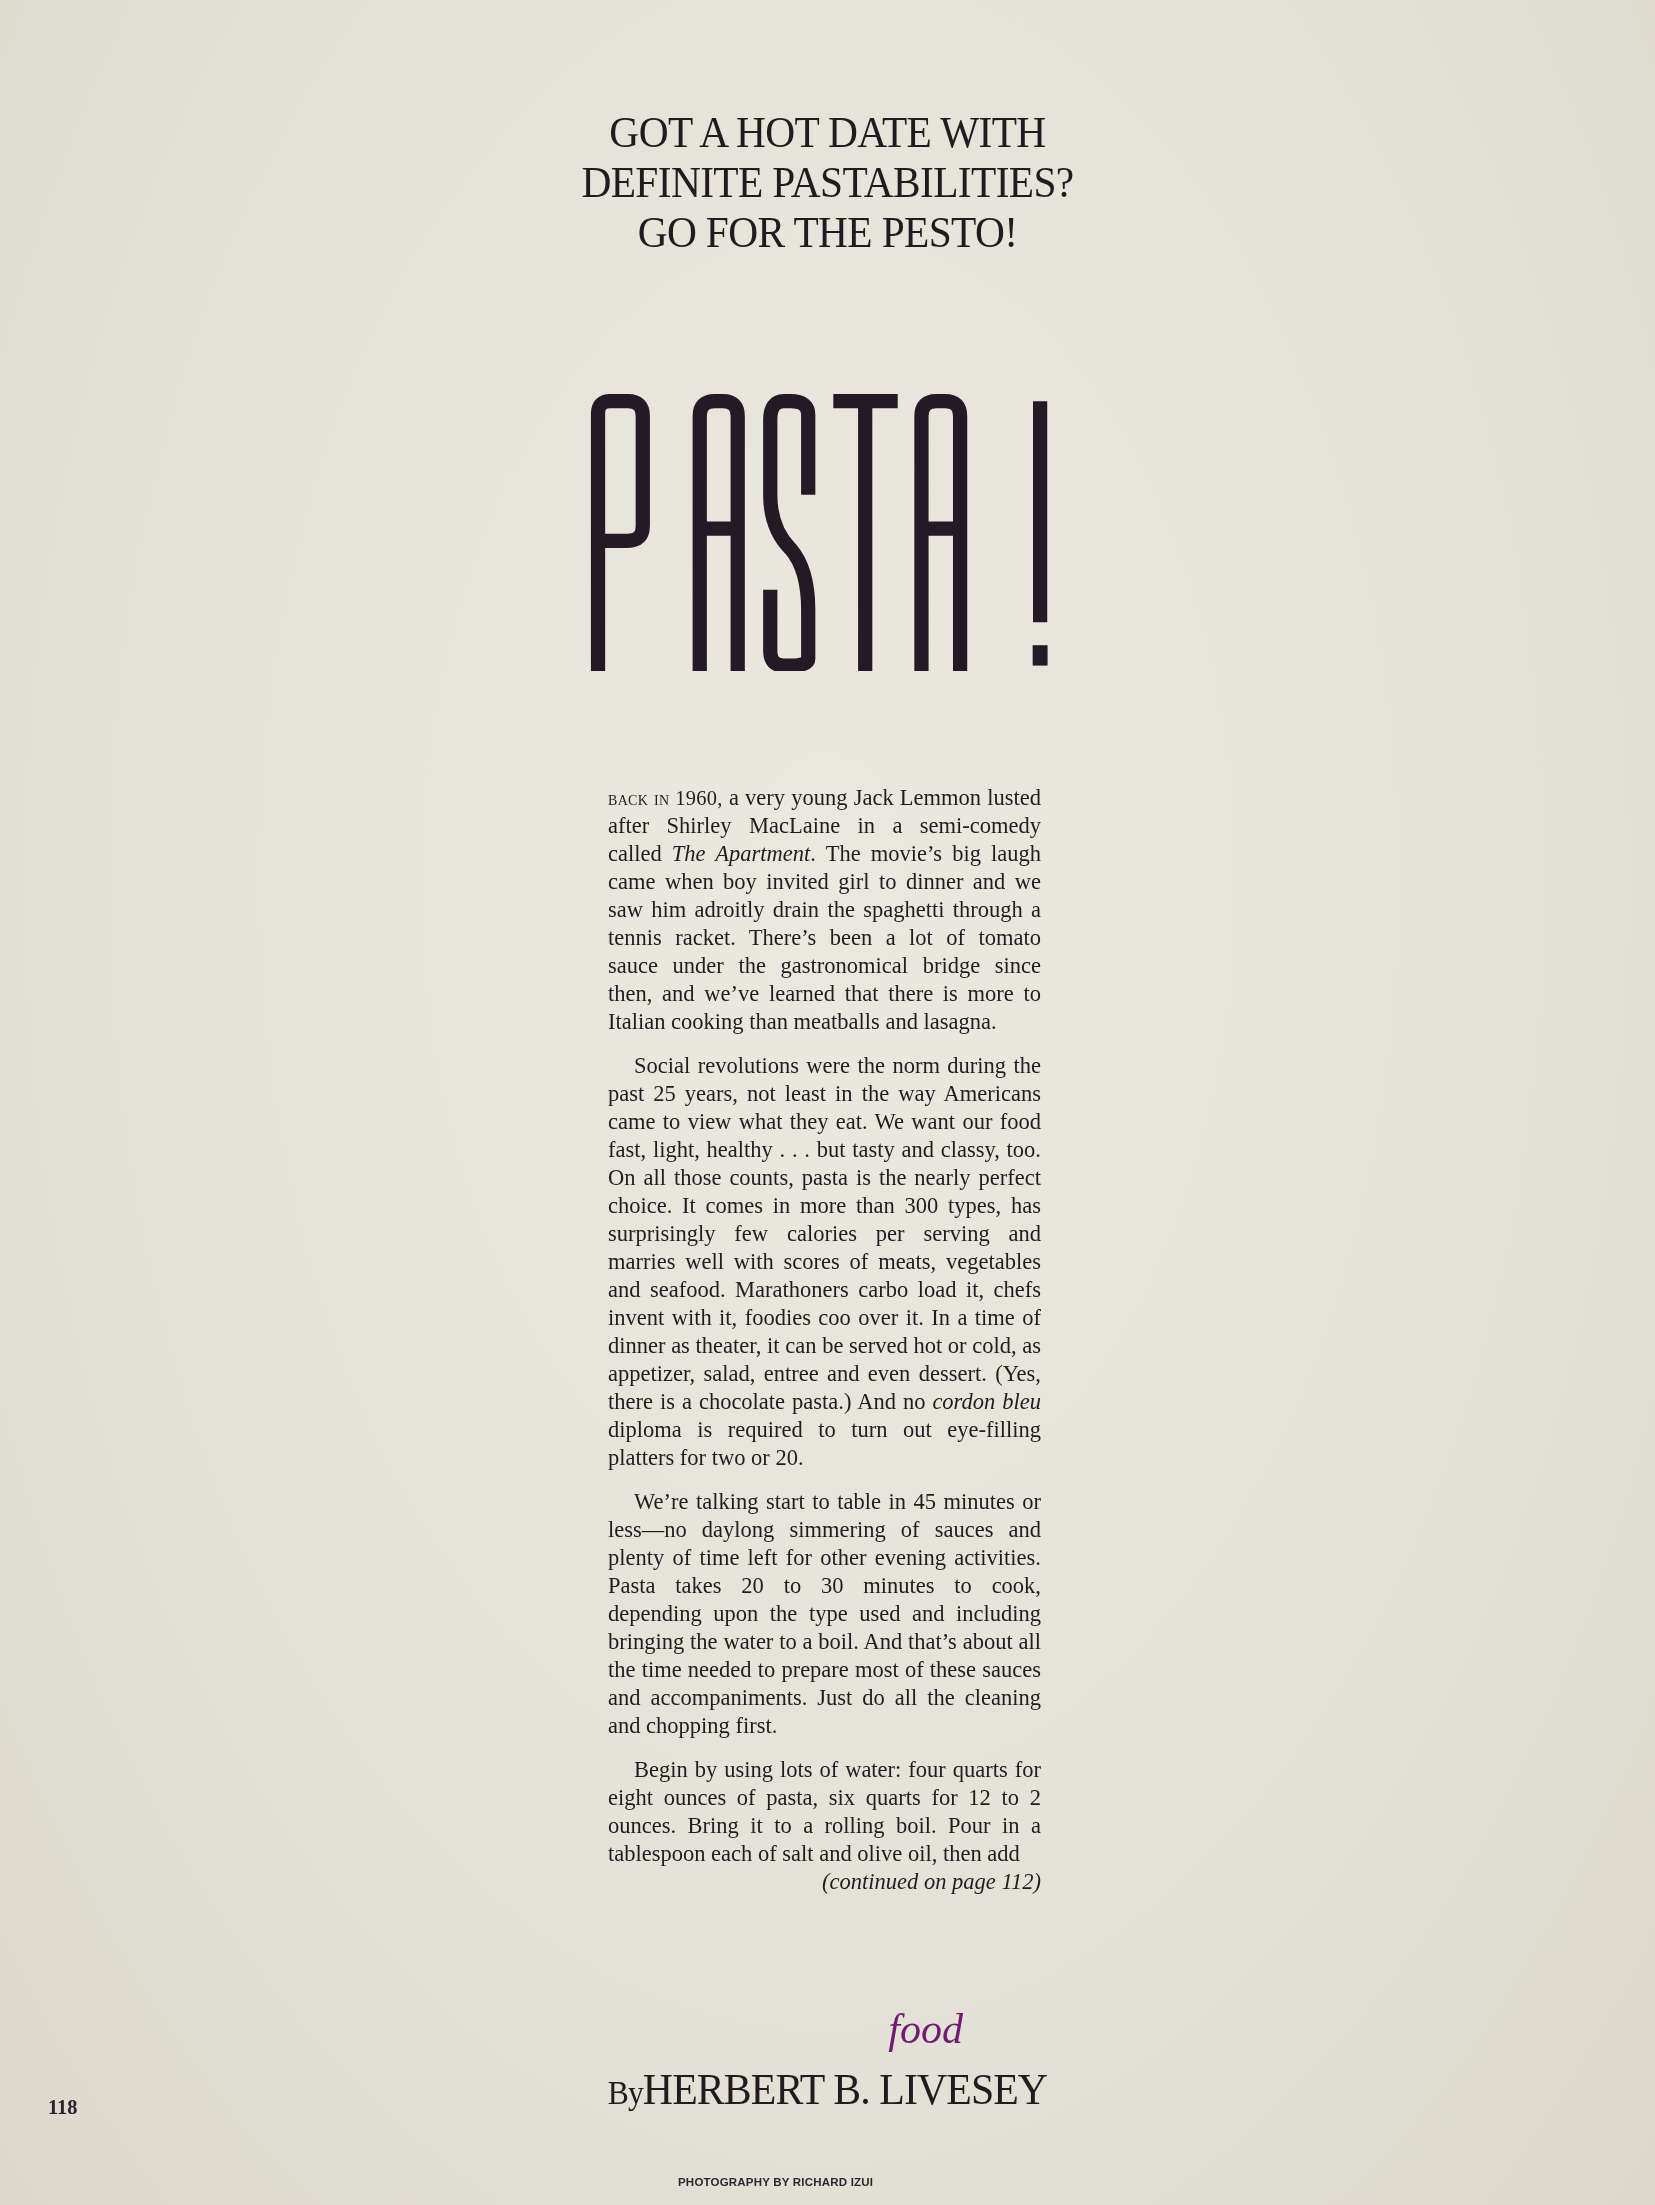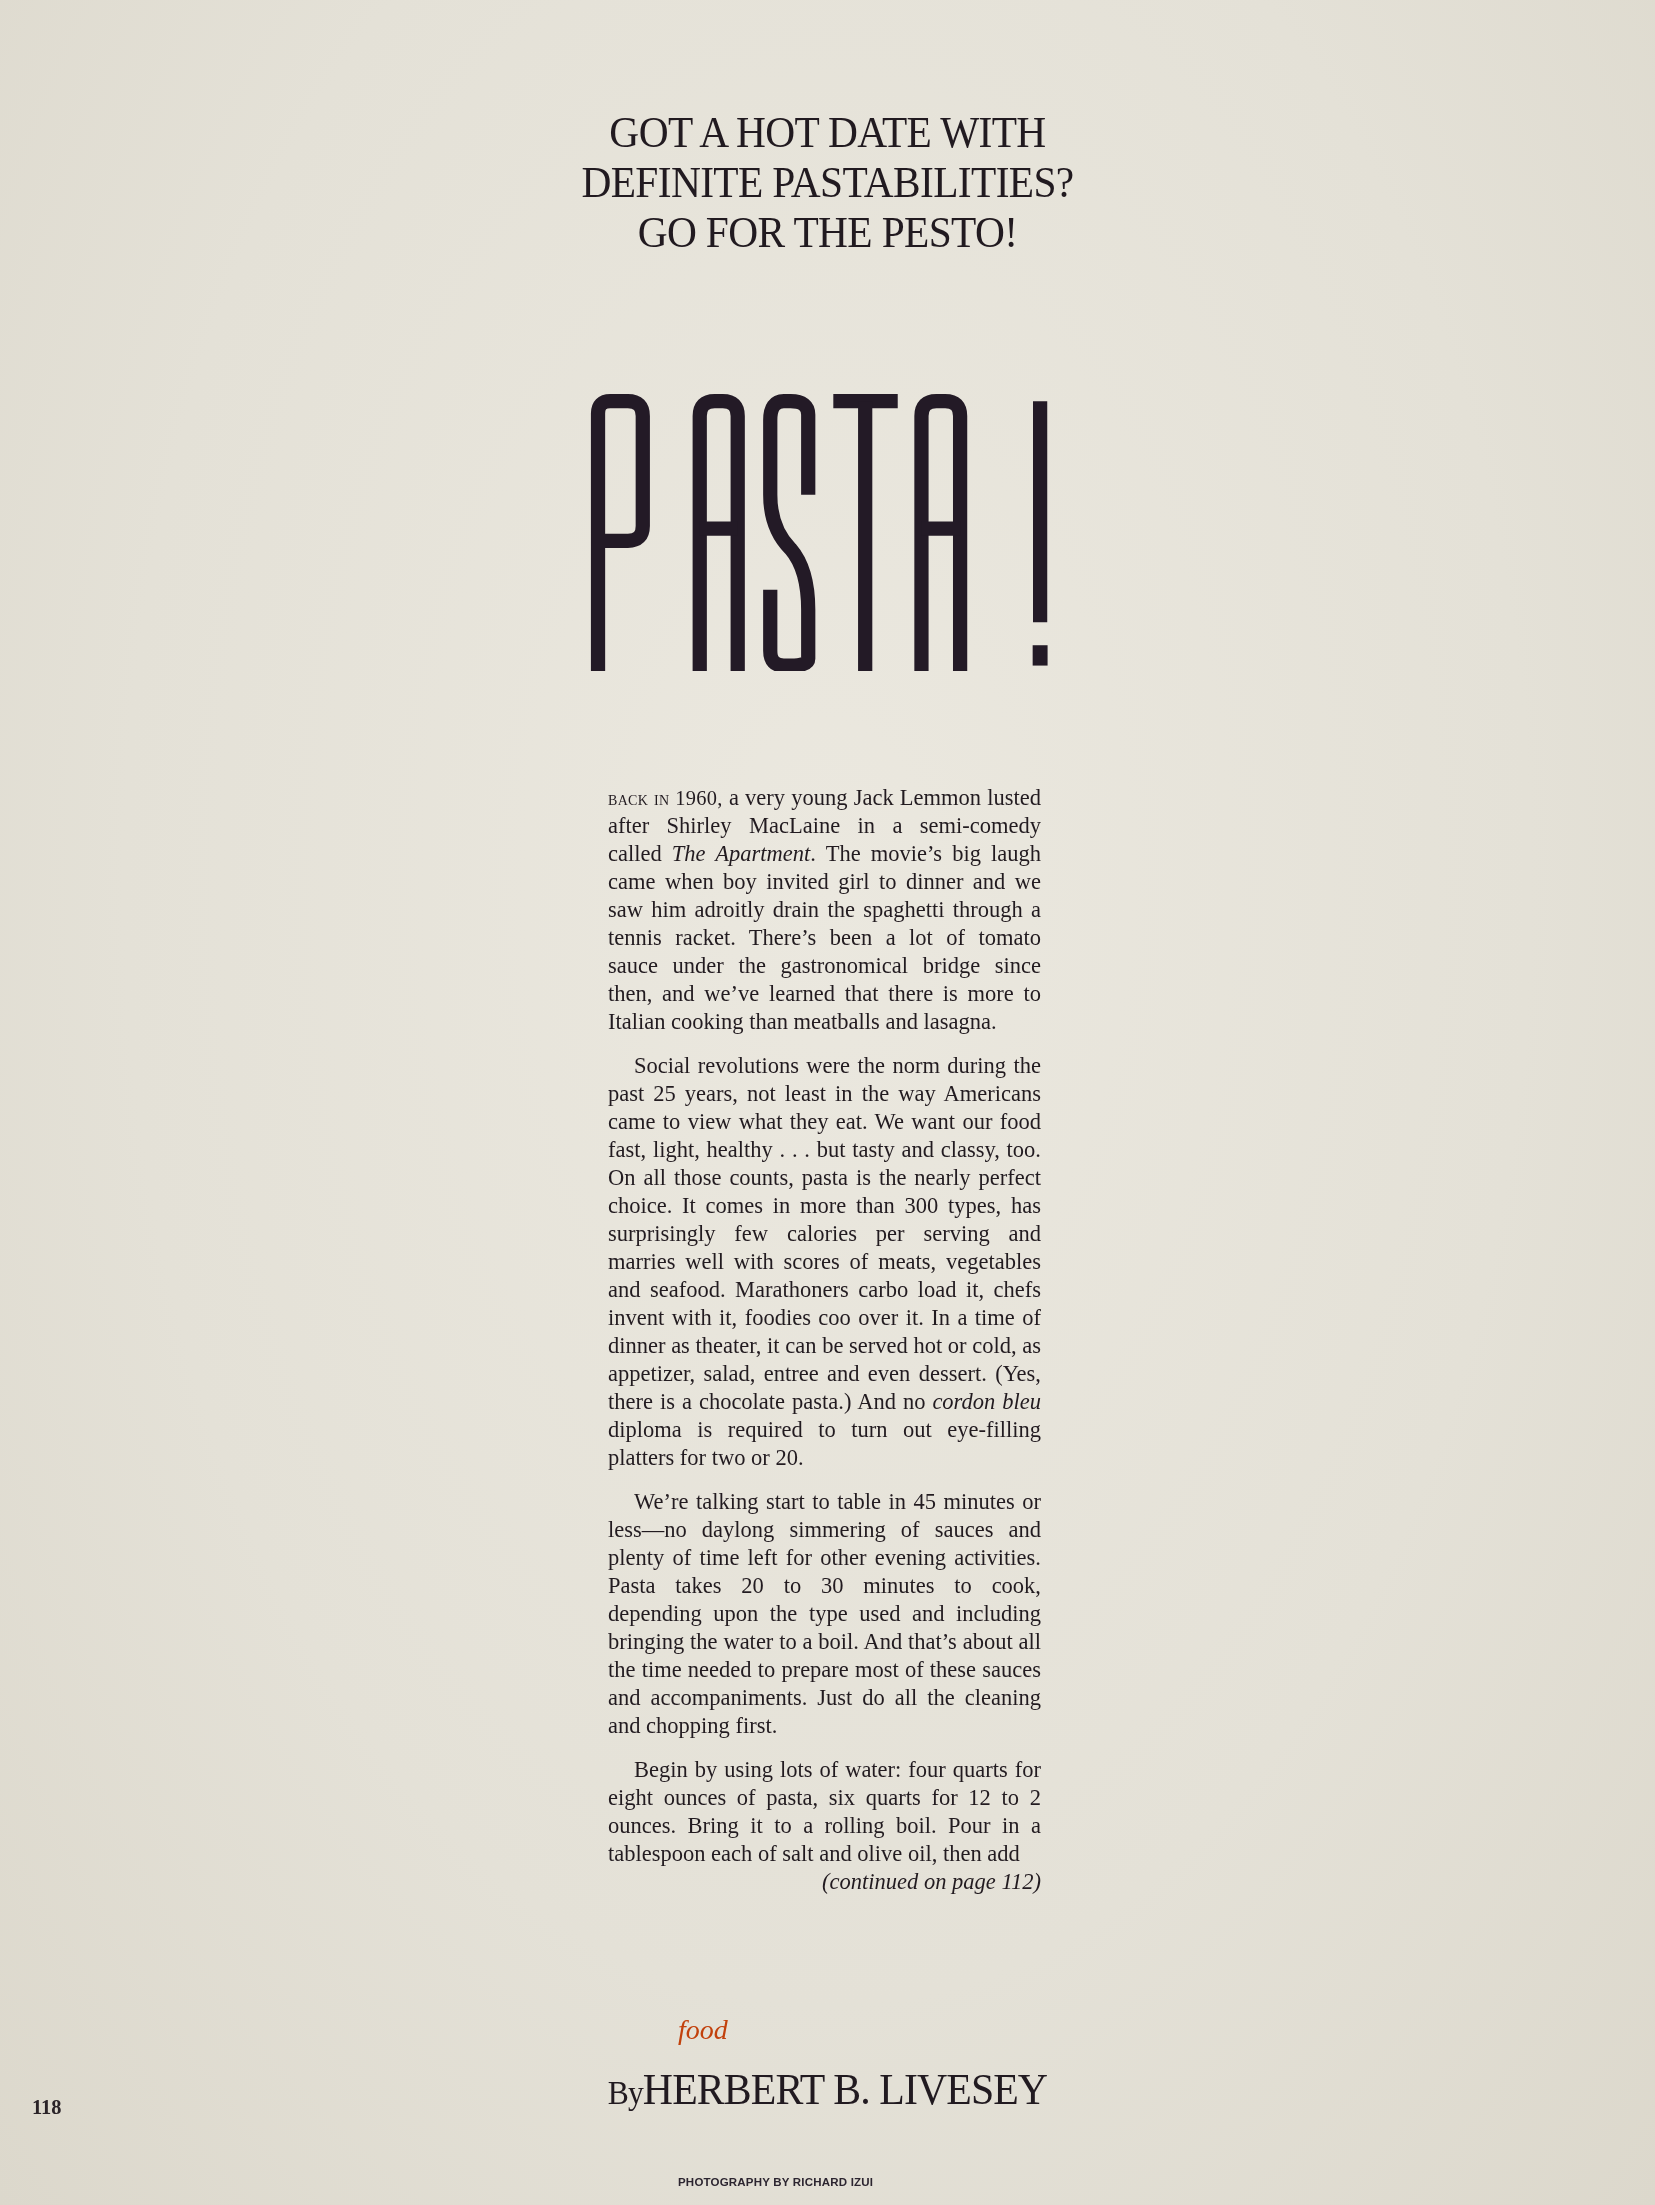--- a/index.html
+++ b/index.html
@@ -24,31 +24,31 @@
     position:absolute; left:592px; top:768px; width:465px;
     font-family:"Liberation Serif", serif; font-size:22.5px; line-height:28px;
     text-align:justify; color:#221b20;
   }
   .body-col p { margin:16px; text-indent:26px; }
   .body-col p.first { text-indent:0; }
   .sc { font-variant:small-caps; text-transform:lowercase; font-size:20.4px; letter-spacing:0.3px; }
   .body-col em { font-style:italic; }
   .cont { font-style:italic; float:right; }
   .section {
-    position:absolute; left:678px; width:285px; top:2009px; text-align:left;
-    font-style:italic; font-size:28px; line-height:41px; color:#c2410c;
+    position:absolute; left:678px; width:285px; top:2009px; text-align:right;
+    font-style:italic; font-size:42px; line-height:41px; color:#701a75;
   }
   .byline {
     position:absolute; left:475px; width:705px; top:2066px; text-align:center;
     font-size:45px; line-height:47px; letter-spacing:-1px; color:#211a20;
     transform:scaleX(0.93); transform-origin:center top; white-space:nowrap;
   }
   .byline .by-small { font-size:34px; }
   .folio {
-    position:absolute; left:32px; top:2096px; font-size:20.4px; font-weight:bold; color:#2a2328;
+    position:absolute; left:48px; top:2096px; font-size:20.4px; font-weight:bold; color:#2a2328;
   }
   .credit {
     position:absolute; left:678px; width:285px; top:2176px; text-align:left;
     font-family:"Liberation Sans", sans-serif; font-weight:bold; font-size:11.5px;
     letter-spacing:0.2px; color:#2c2530;
   }
 </style>
 </head>
 <body>
 

